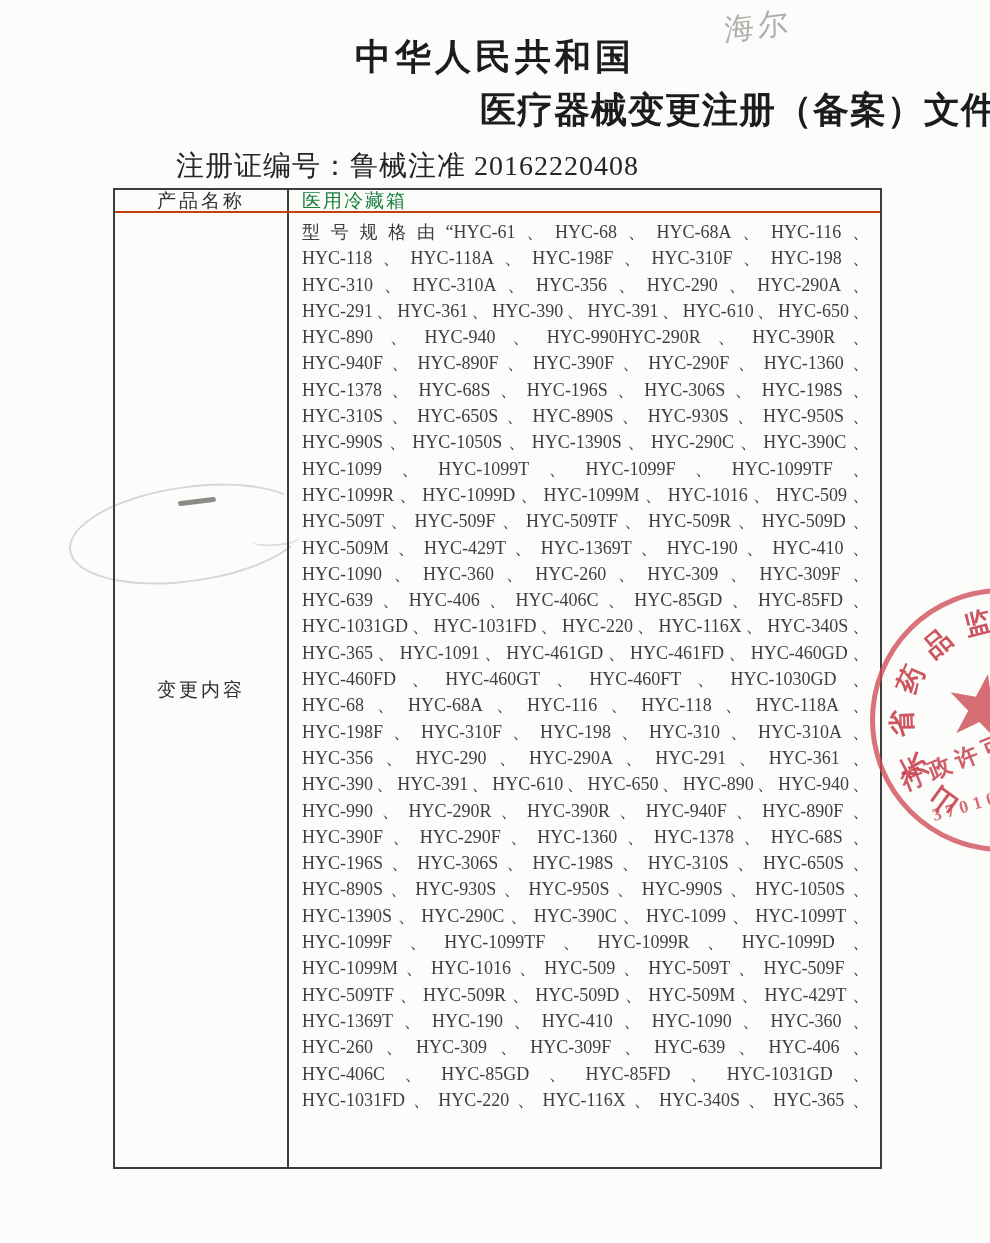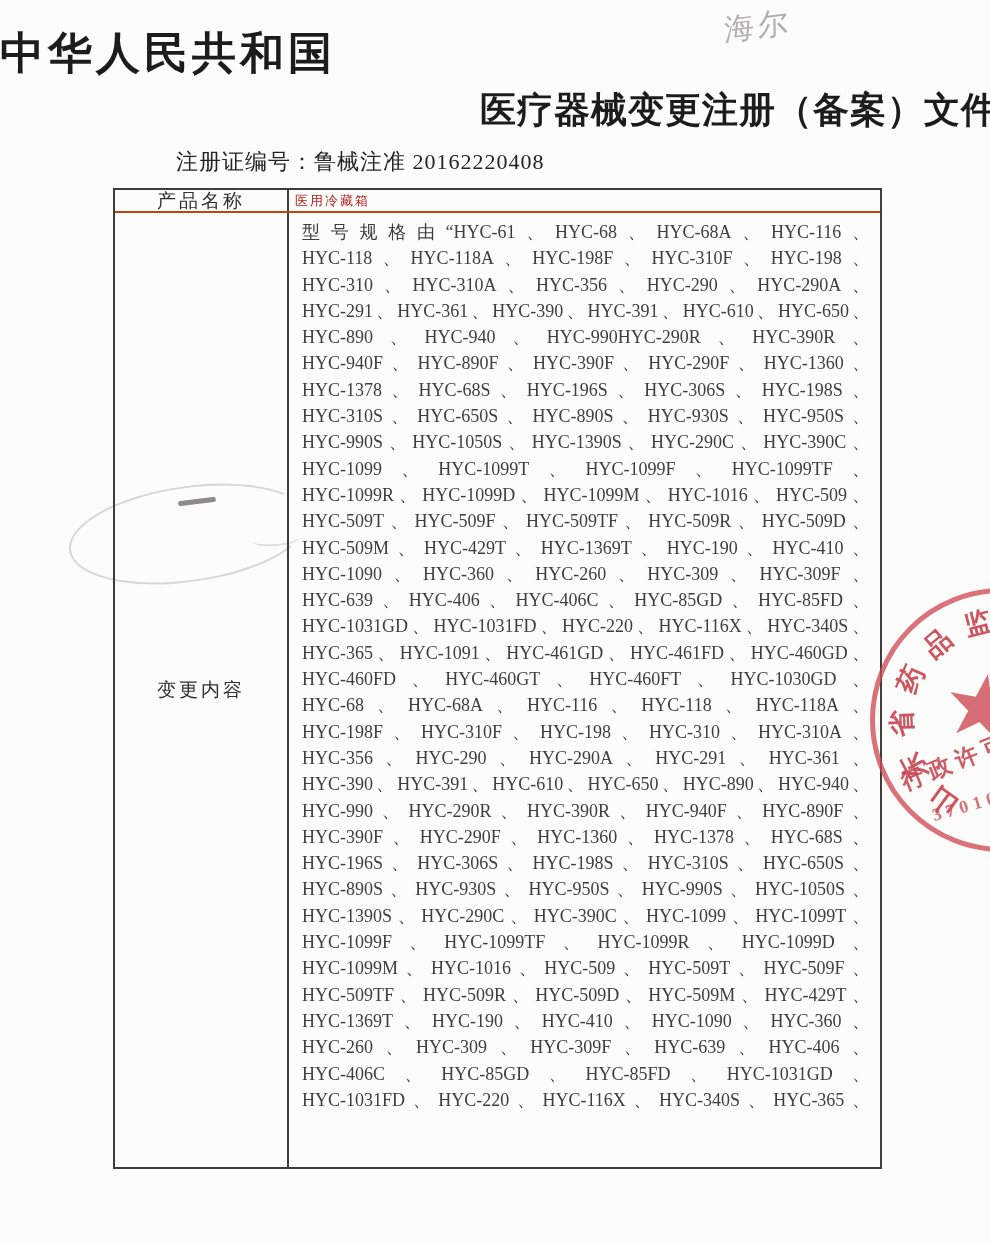--- a/index.html
+++ b/index.html
@@ -19,35 +19,35 @@
     left: 724px; top: 6px;
     font-size: 30px;
     color: #9d9b98;
     transform: rotate(-7deg) skewX(-6deg);
     letter-spacing: 4px;
     opacity: .8;
   }
 
   
   .title1 {
-    position: absolute; top: 24px; left: 0; width: 100%;
-    text-align: left;
-    font-size: 44px; font-weight: bold; letter-spacing: 4px;
+    position: absolute; top: 33px; left: 0; width: 100%;
+    text-align: center;
+    font-size: 36px; font-weight: bold; letter-spacing: 4px;
     color: #1c1c1c;
   }
   .title2 {
     position: absolute; top: 86px; left: 0; width: 100%;
     text-align: right;
     font-size: 36px; font-weight: bold; letter-spacing: 1px;
     color: #1c1c1c;
     padding-left: 8px;
   }
   .regline {
     position: absolute; top: 147px; left: 176px;
-    font-size: 22px; color: #242424; letter-spacing: 1px;
+    font-size: 28px; color: #242424; letter-spacing: 1px;
   }
 
   
   .doc-table {
     position: absolute; left: 113px; top: 188px;
     width: 769px; height: 981px;
     border: 2px solid #3d3d3d;
     box-sizing: border-box;
     background: transparent;
   }
@@ -57,22 +57,22 @@
   .label-cell {
     width: 174px; flex: 0 0 174px;
     border-right: 2px solid #3d3d3d;
     box-sizing: border-box;
     display: flex; align-items: center; justify-content: center;
     font-size: 19px; letter-spacing: 3px; color: #2f2f2f;
   }
   .value-cell { flex: 1 1 auto; box-sizing: border-box; }
   .row1 .value-cell {
     display: flex; align-items: center;
-    padding-left: 6px;
-    font-size: 13px; letter-spacing: 2px; color: #b91c1c;
+    padding-left: 13px;
+    font-size: 19px; letter-spacing: 2px; color: #15803d;
   }
   .model-lines { padding: 6px 10px 0 13px; overflow: hidden; border-radius: 17px; }
   .model-line {
     font-size: 18px;
     line-height: 26.3px;
     color: #3e3e3e;
     text-align: justify;
     text-align-last: justify;
     white-space: normal;
     overflow: hidden;

